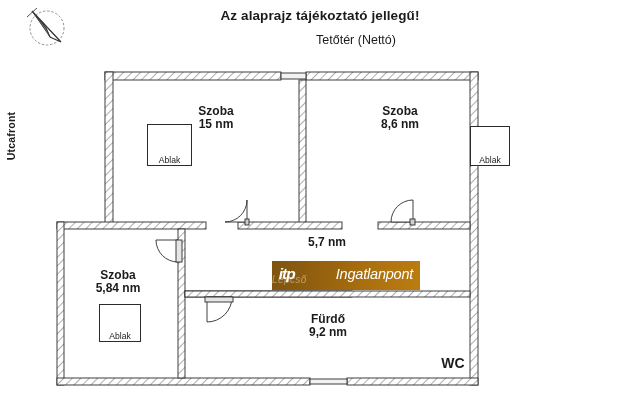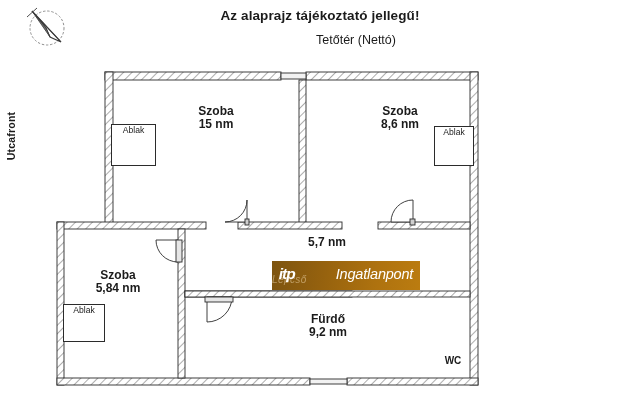--- a/index.html
+++ b/index.html
@@ -80,35 +80,36 @@
     font-size: 12px;
     font-weight: bold;
     line-height: 13px;
     white-space: nowrap;
   }
   .room-label .nm { font-weight: bold; }
 
   .tag-label {
     position: absolute;
     text-align: center;
-    font-size: 10px;
+    font-size: 14px;
     font-weight: bold;
     white-space: nowrap;
   }
 
   .window-box {
     position: absolute;
     border: 1px solid #2b2b2b;
     background: #ffffff;
     box-sizing: border-box;
     display: flex;
-    align-items: flex-start;
+    align-items: flex-end;
     justify-content: center;
     font-size: 8.6px;
     color: #1b1b1b;
+    margin-left: 36px;
   }
 
   
   .watermark {
     position: absolute;
     left: 272px; top: 261px;
     width: 148px; height: 29px;
     background: linear-gradient(95deg, #7d5410 0%, #96620e 35%, #ae720f 70%, #bb7c10 100%);
     overflow: hidden;
   }

